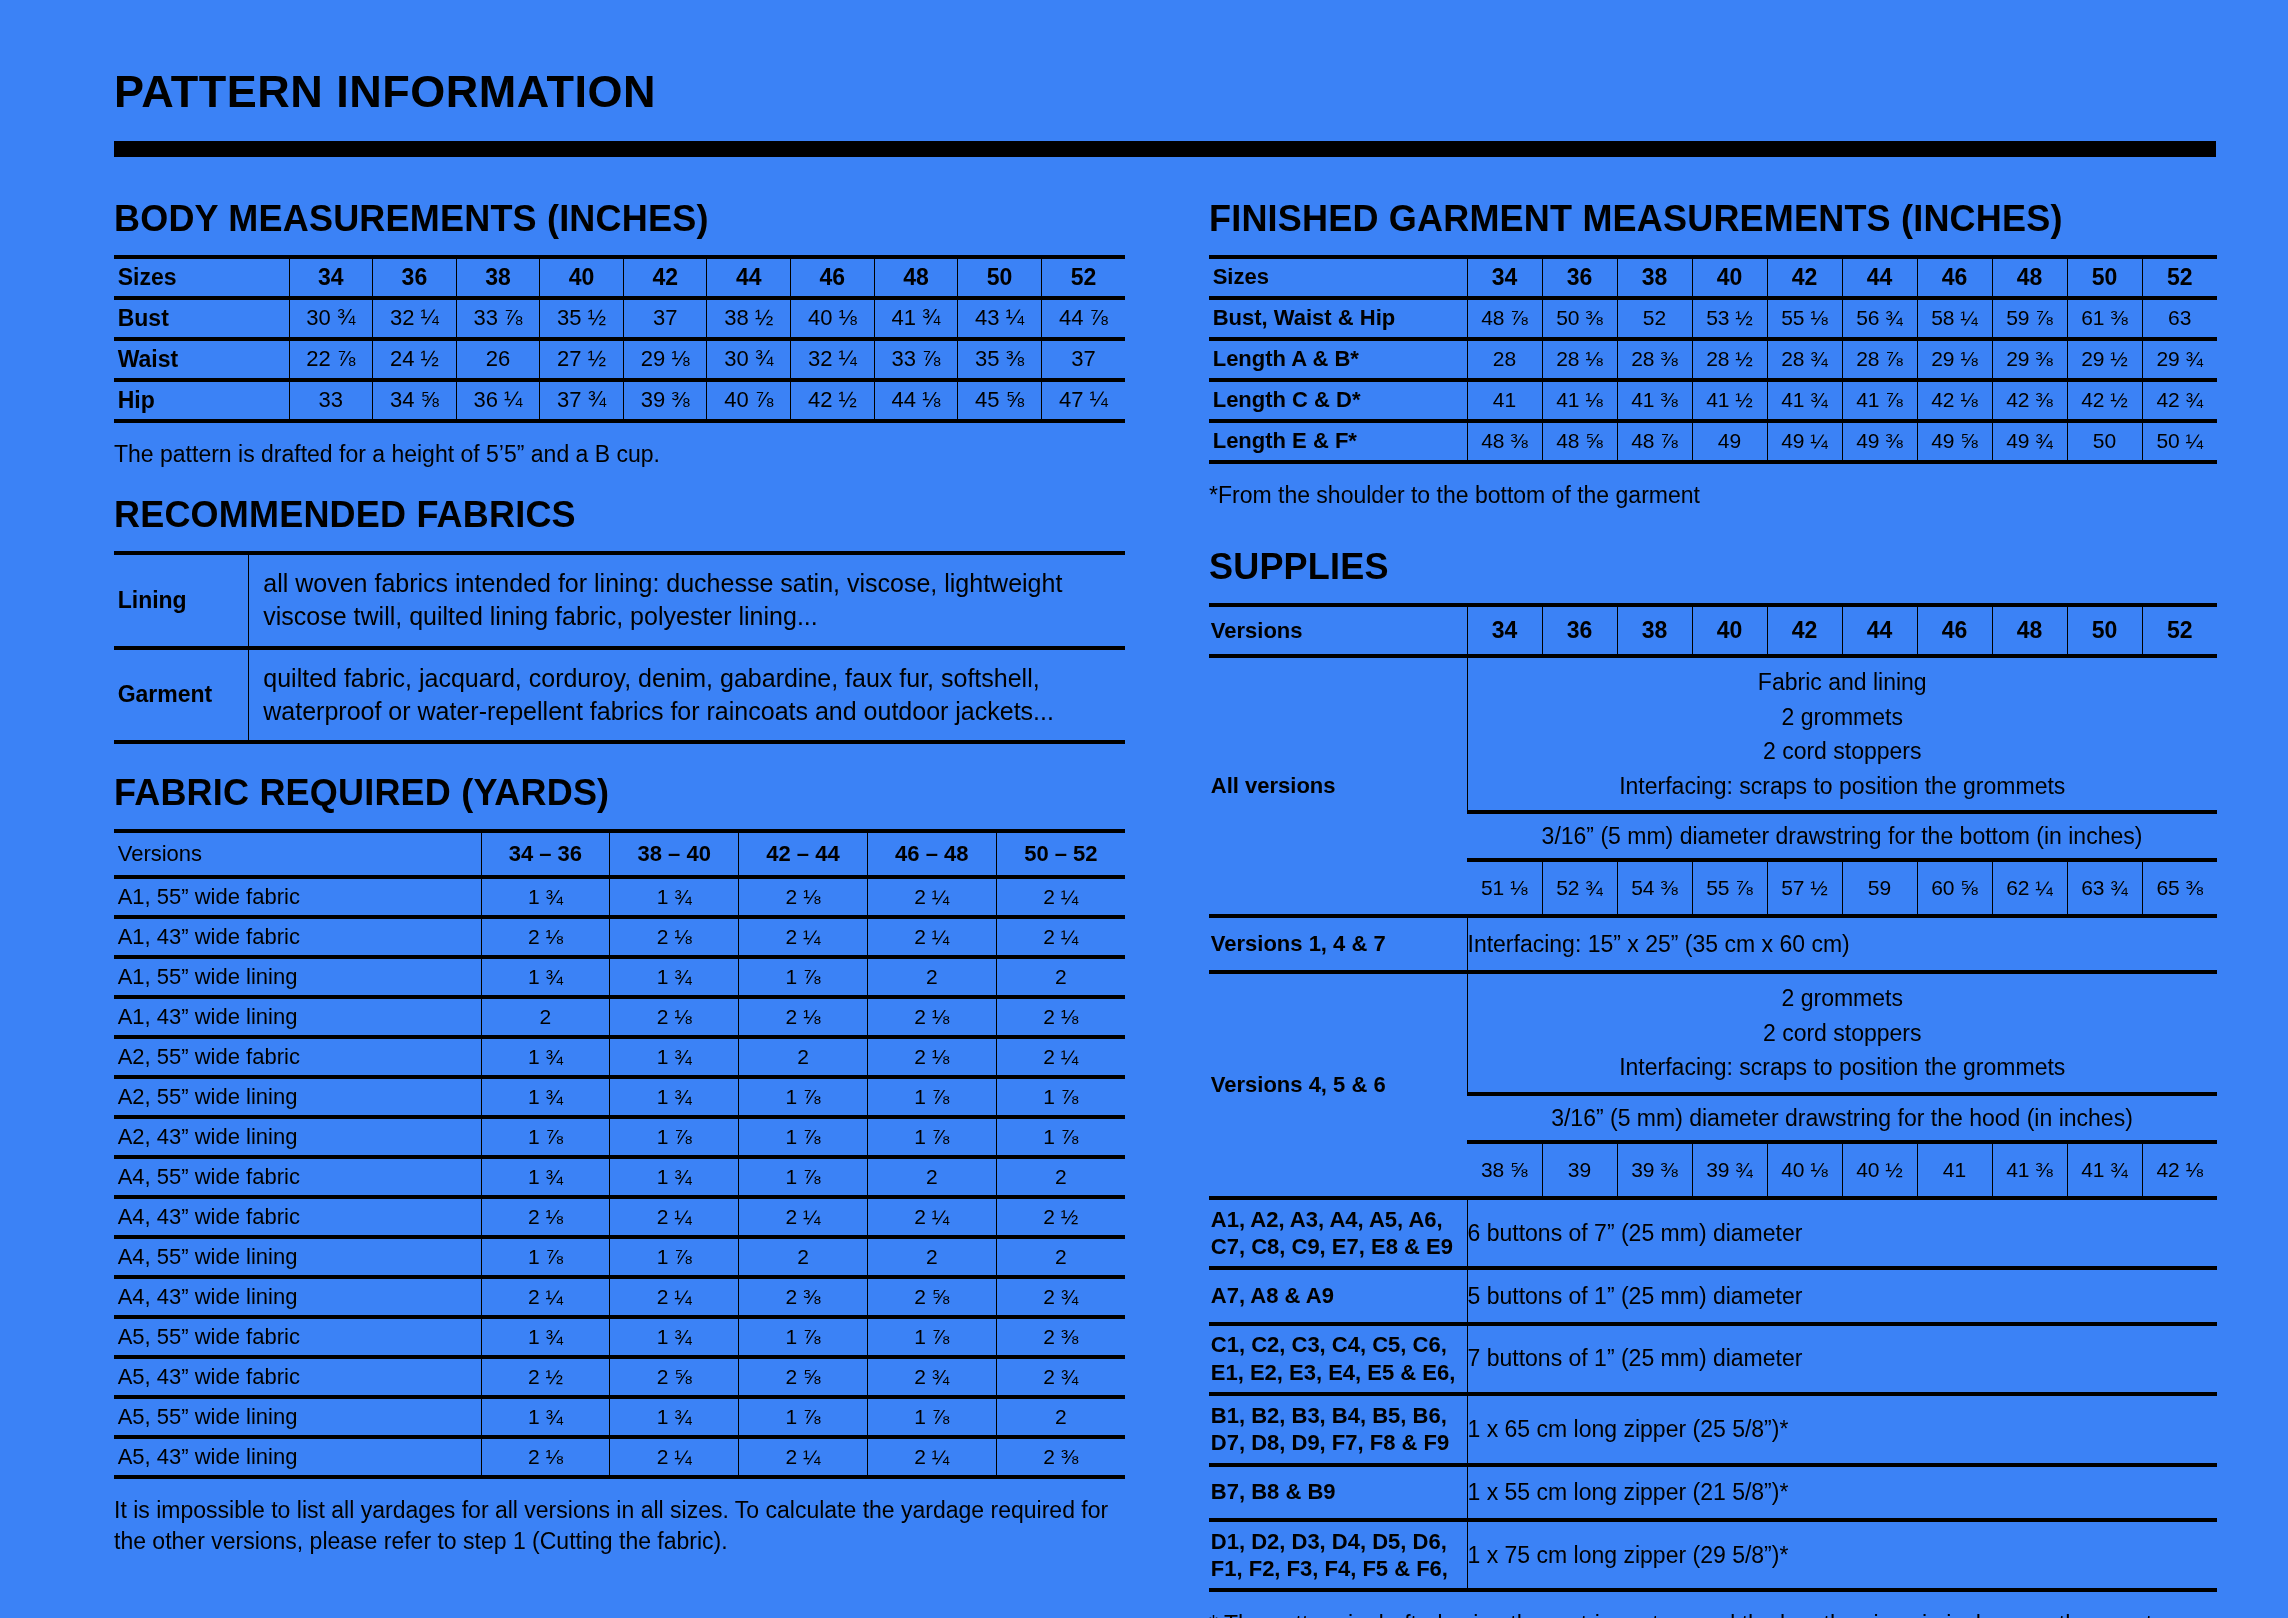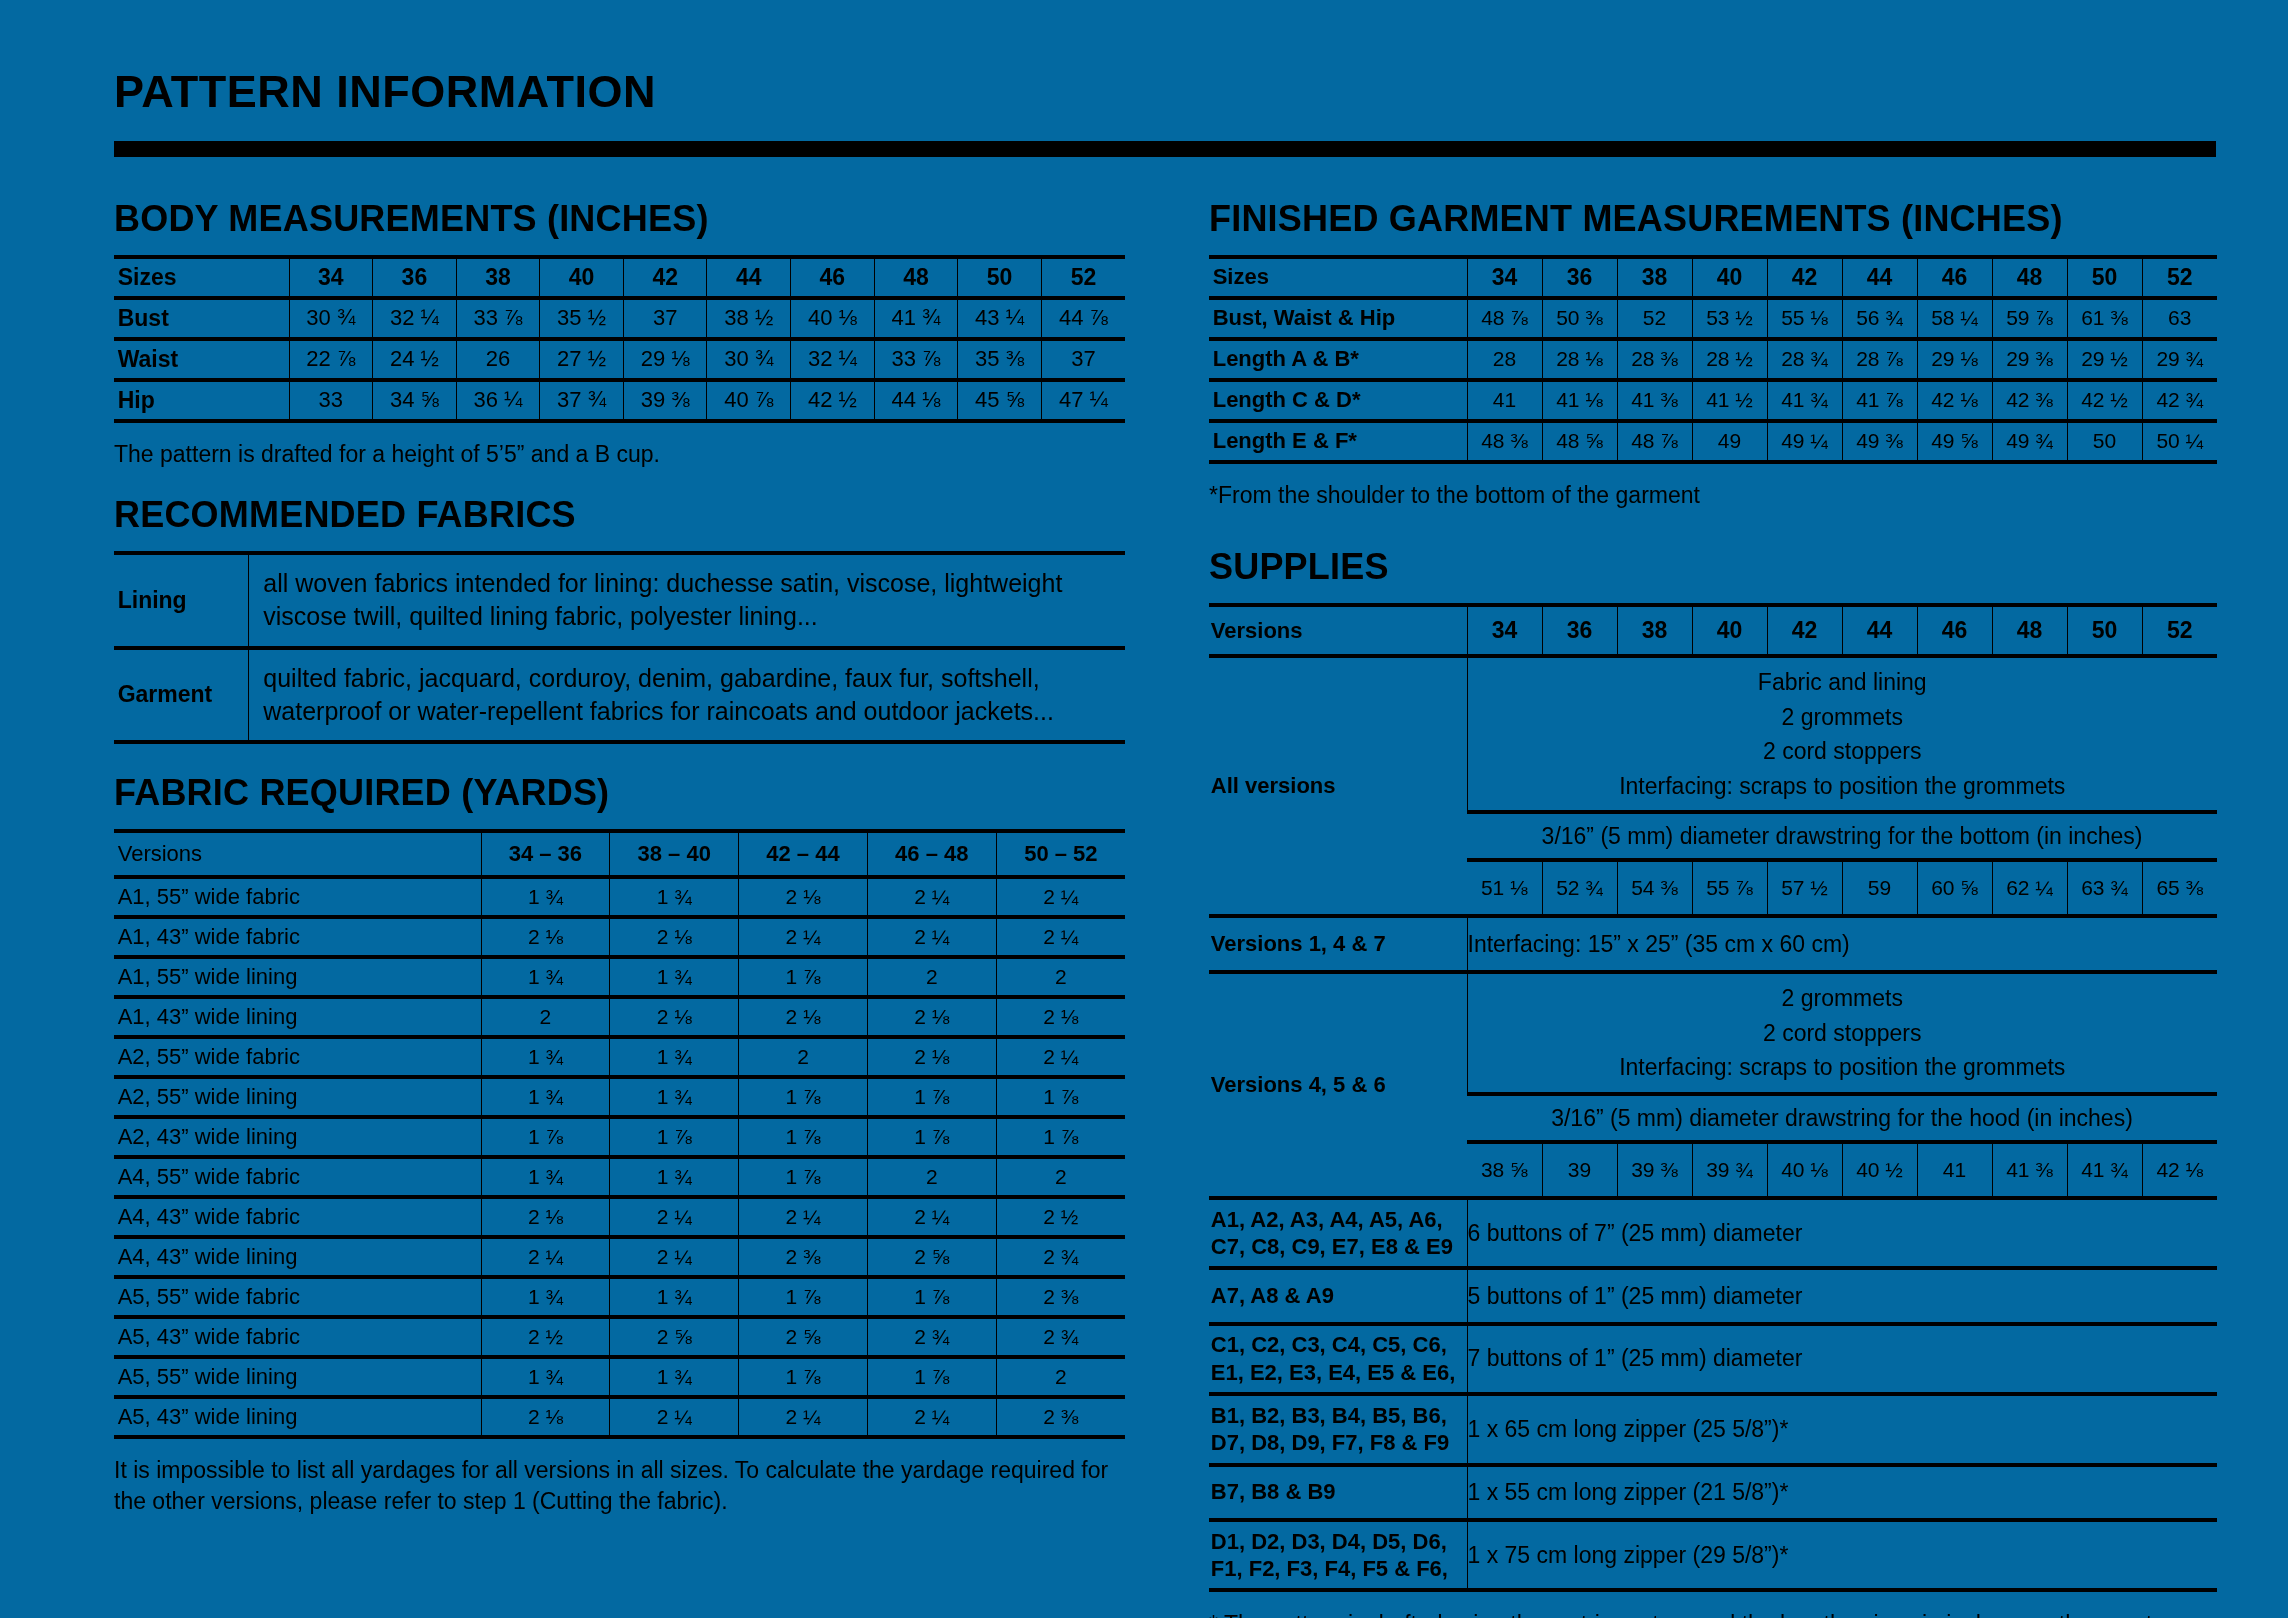--- a/index.html
+++ b/index.html
@@ -1,16 +1,16 @@
 <!DOCTYPE html>
 <html style="font-size:14.8px"><head>
 <meta charset="utf-8">
 <style>
   html,body{margin:0;padding:0;background:#fff;}
-  .page{position:relative;width:2289px;height:1619px;background:#0369a1;color:#000;
+  .page{position:relative;width:2289px;height:1619px;background:#3b82f6;color:#000;
         font-family:"Liberation Sans","DejaVu Sans",sans-serif;overflow:hidden;}
   .title{position:absolute;left:114px;top:66px;font-size:45px;font-weight:bold;letter-spacing:0.5px;}
   .title-rule{position:absolute;left:114px;top:141px;width:2102px;height:15.7px;background:#000;}
   .col{position:absolute;top:198px;}
   .col-left{left:114px;width:1011px;}
   .col-right{left:1209px;width:1008px;}
   h2{font-size:36px;font-weight:bold;margin:0 0 14.8px 0;letter-spacing:0.2px;}
   .note{font-size:23px;line-height:1.35;margin:16.6px 0 0 0;}
   table{border-collapse:collapse;width:100%;table-layout:fixed;}
   td,th{padding:0;vertical-align:middle;font-weight:normal;}
@@ -226,20 +226,28 @@
       </tr>
       <tr>
         <td class="lbl">A4, 43” wide fabric</td>
         <td>2 ⅛</td>
         <td>2 ¼</td>
         <td>2 ¼</td>
         <td>2 ¼</td>
         <td>2 ½</td>
       </tr>
       <tr>
+        <td class="lbl">A4, 55” wide lining</td>
+        <td>1 ⅞</td>
+        <td>1 ⅞</td>
+        <td>2</td>
+        <td>2</td>
+        <td>2</td>
+      </tr>
+      <tr>
         <td class="lbl">A4, 43” wide lining</td>
         <td>2 ¼</td>
         <td>2 ¼</td>
         <td>2 ⅜</td>
         <td>2 ⅝</td>
         <td>2 ¾</td>
       </tr>
       <tr>
         <td class="lbl">A5, 55” wide fabric</td>
         <td>1 ¾</td>

